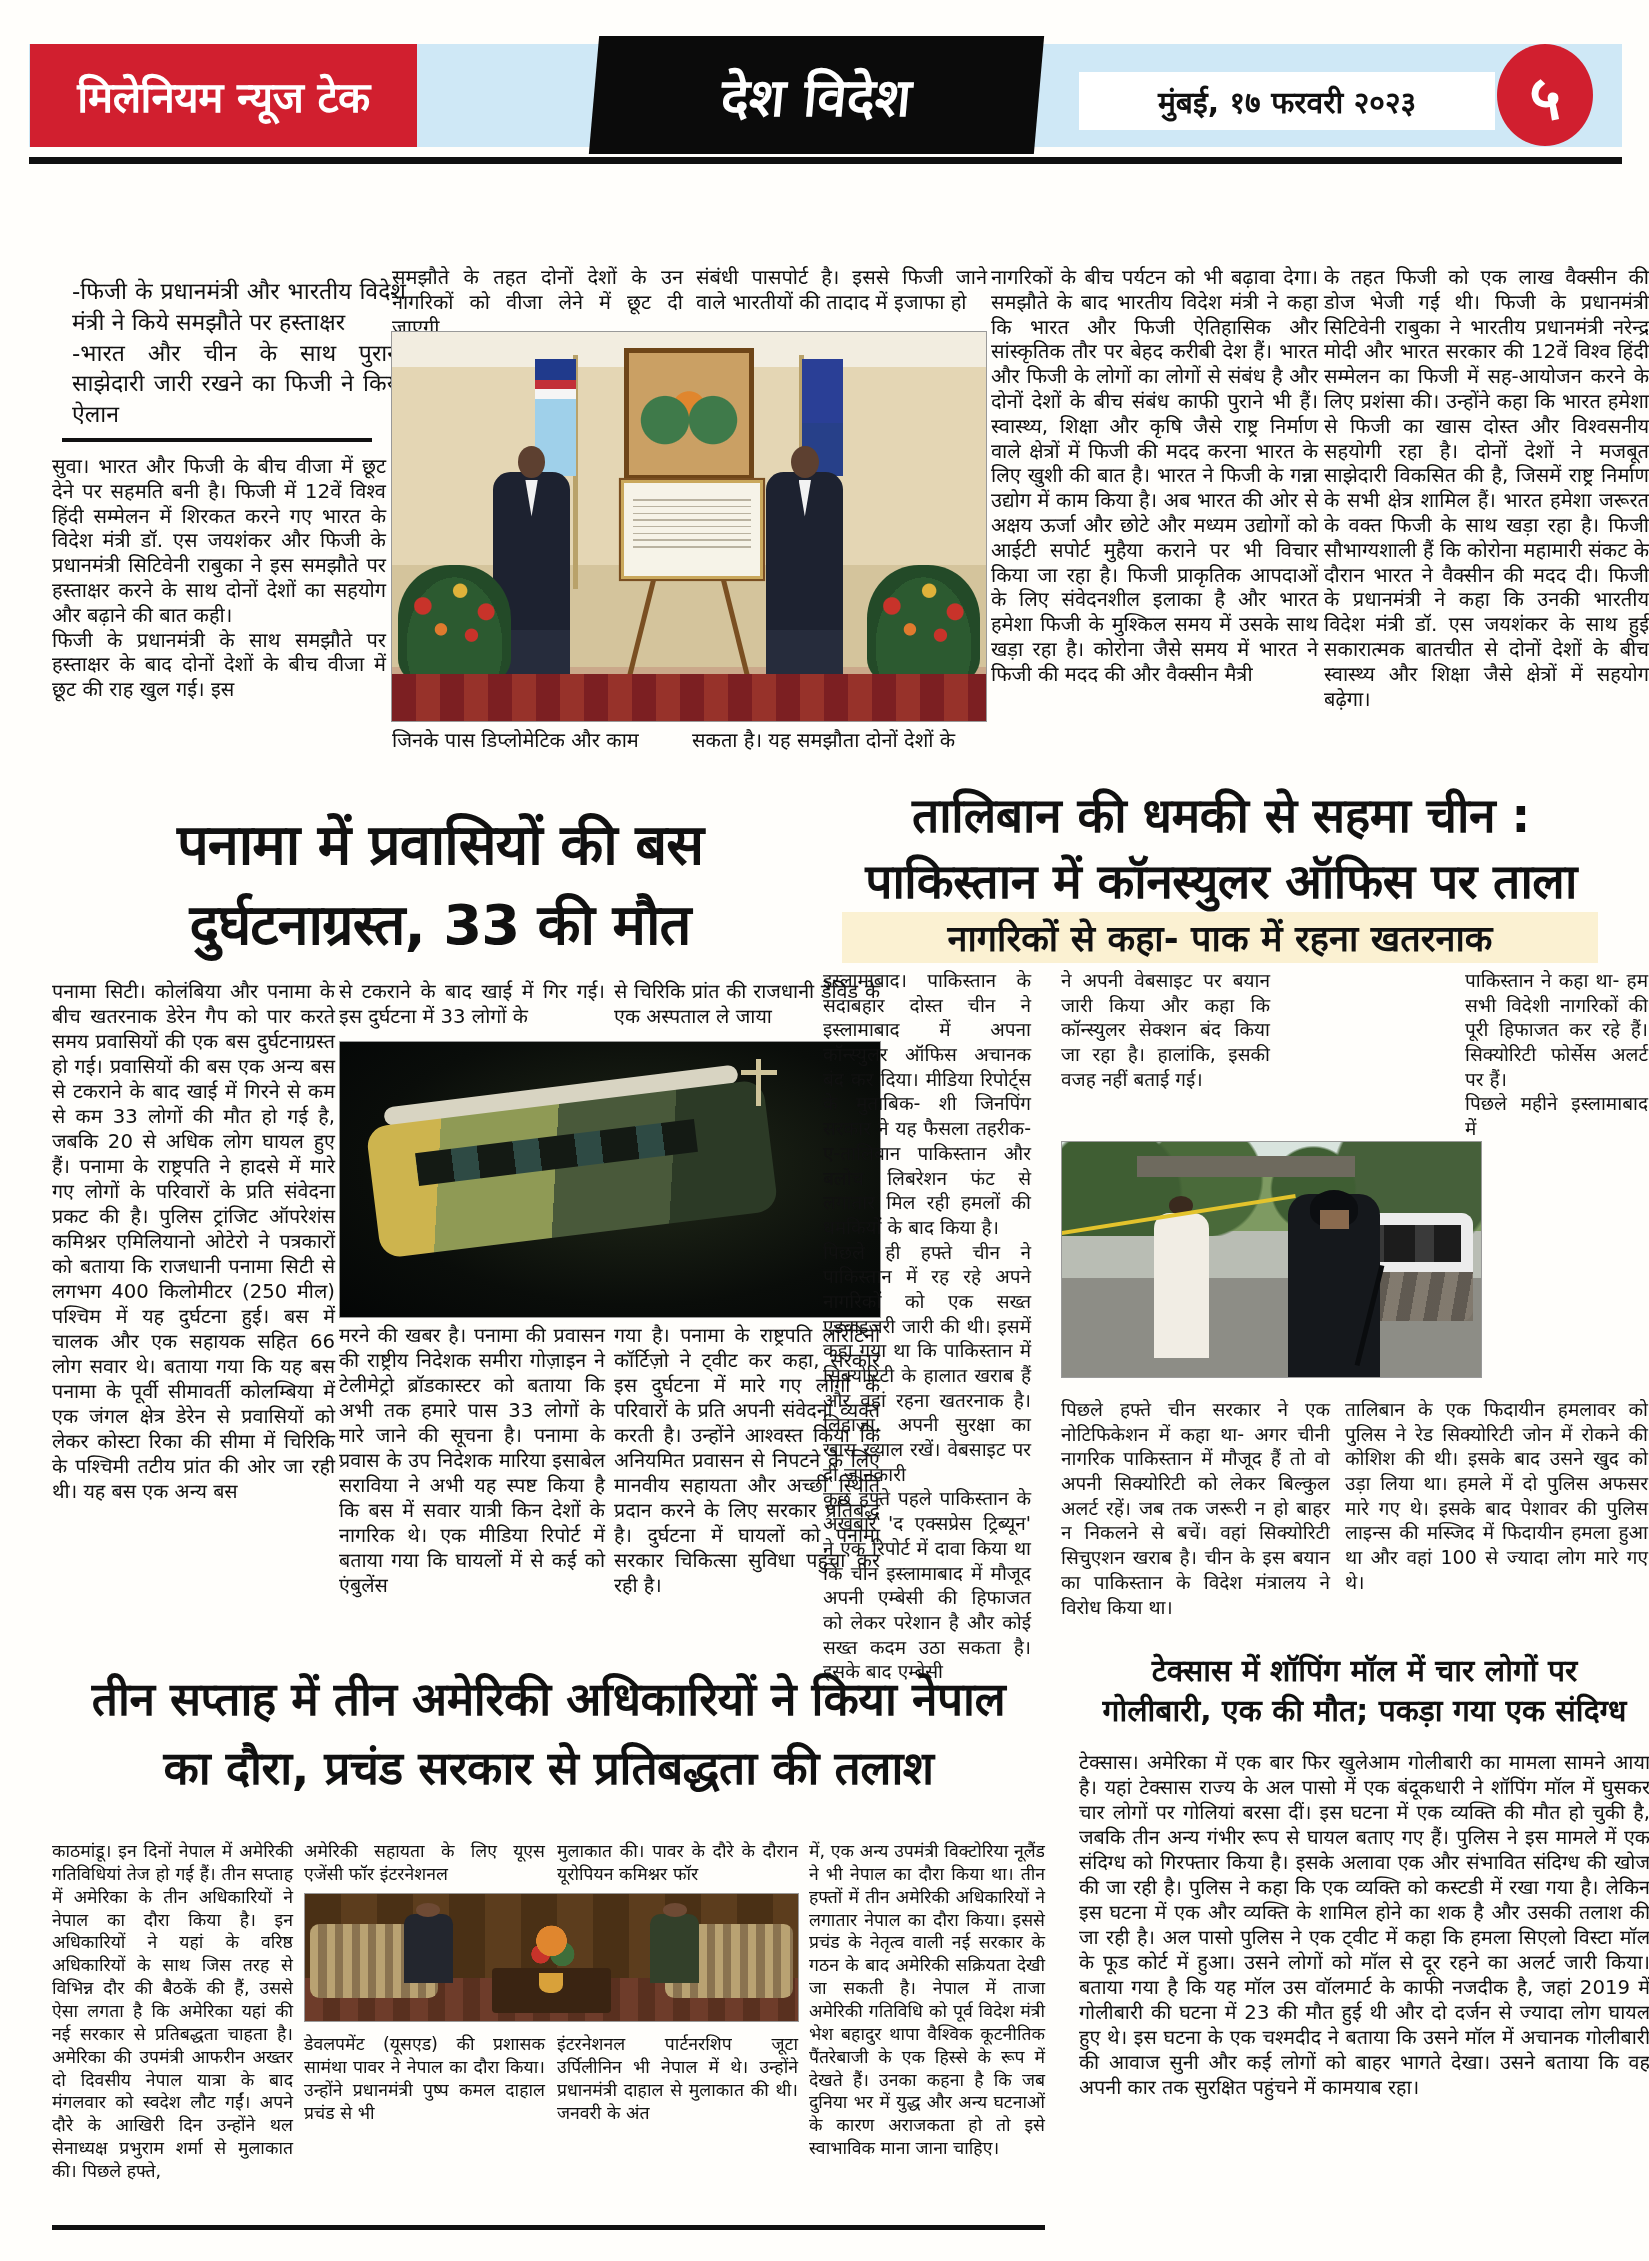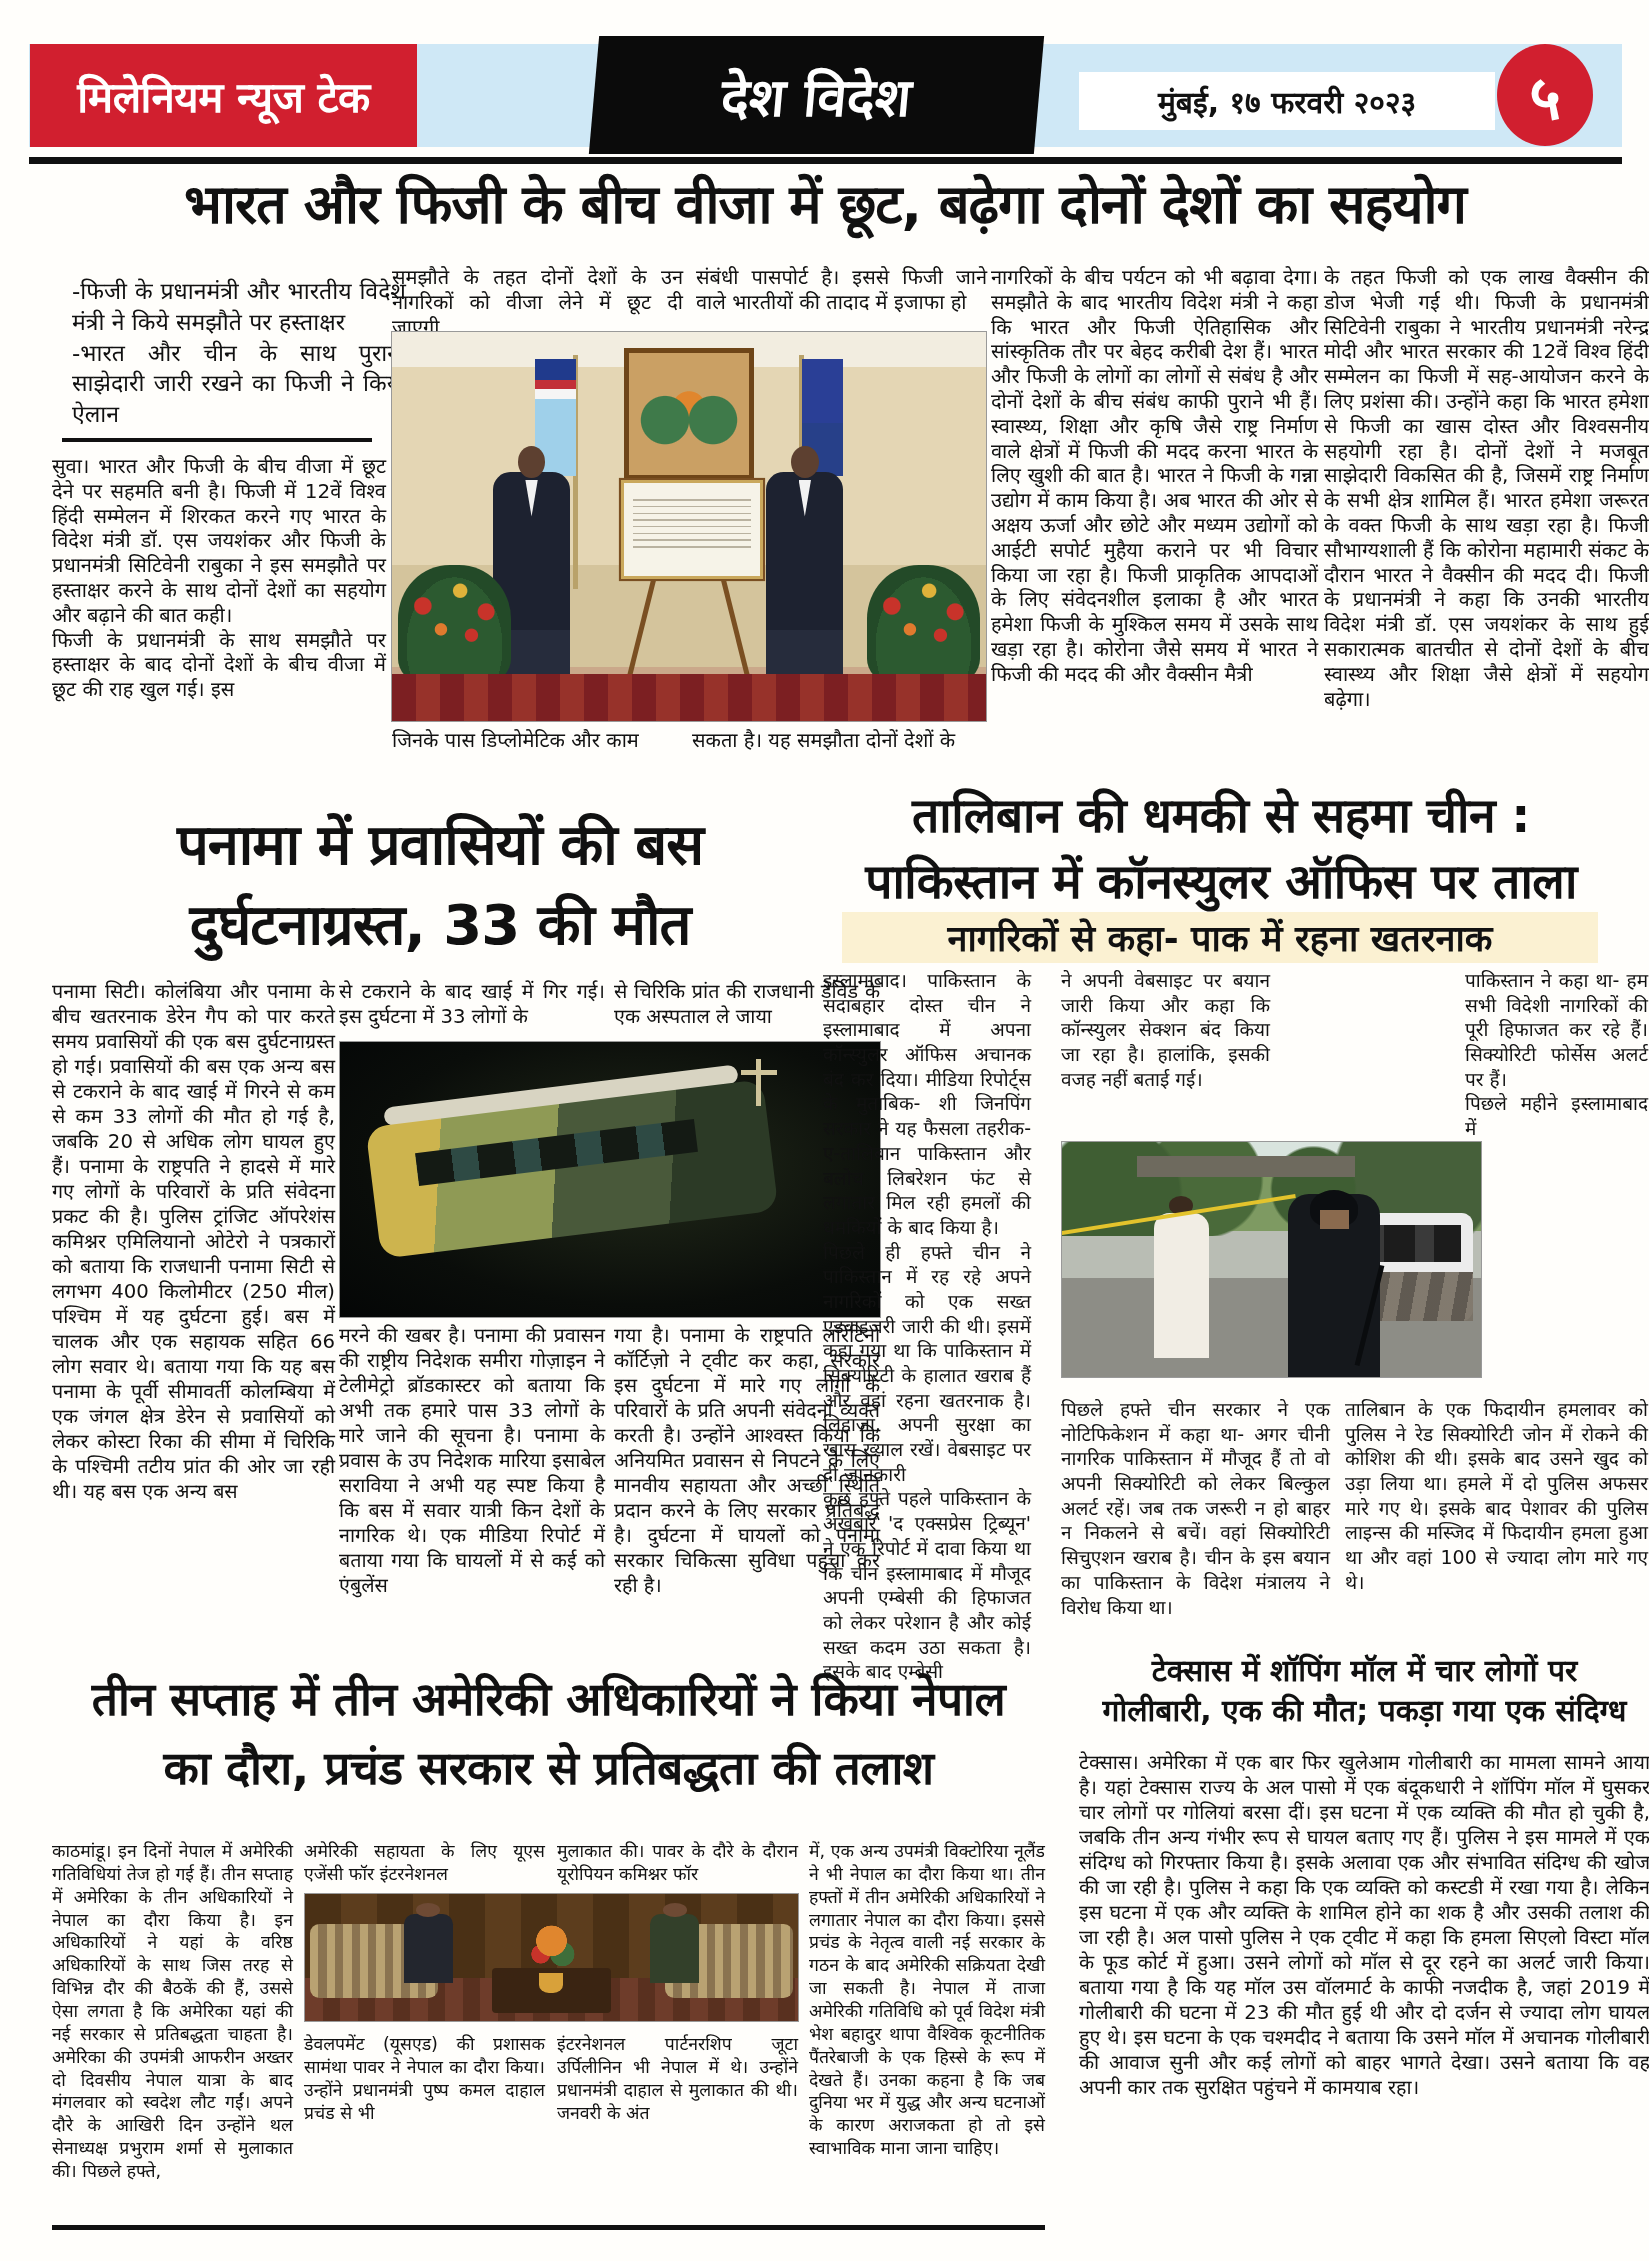--- a/index.html
+++ b/index.html
@@ -97,21 +97,20 @@
       <span>देश विदेश</span>
     </div>
   <div class="abs dateline">
       <span>मुंबई, १७ फरवरी २०२३</span>
     </div>
   <div class="abs page-badge">
       <span>५</span>
     </div>
   <div class="abs hdr-rule"></div>
 
-  <div class="abs hl-main ctr">भारत और फिजी के बीच वीजा में छूट, बढ़ेगा दोनों देशों का सहयोग</div>
   <div class="abs bullets ws just">-फिजी के प्रधानमंत्री और भारतीय विदेश मंत्री ने किये समझौते पर हस्ताक्षर
 -भारत और चीन के साथ पुरानी साझेदारी जारी रखने का फिजी ने किया ऐलान</div>
   <div class="abs fiji-hr"></div>
   <div class="abs b39 ws just" style="left:52px;top:454px;width:334px;">सुवा। भारत और फिजी के बीच वीजा में छूट देने पर सहमति बनी है। फिजी में 12वें विश्व हिंदी सम्मेलन में शिरकत करने गए भारत के विदेश मंत्री डॉ. एस जयशंकर और फिजी के प्रधानमंत्री सिटिवेनी राबुका ने इस समझौते पर हस्ताक्षर करने के साथ दोनों देशों का सहयोग और बढ़ाने की बात कही।
 फिजी के प्रधानमंत्री के साथ समझौते पर हस्ताक्षर के बाद दोनों देशों के बीच वीजा में छूट की राह खुल गई। इस</div>
   <div class="abs b39 just" style="left:392px;top:265px;width:291px;">समझौते के तहत दोनों देशों के उन नागरिकों को वीजा लेने में छूट दी जाएगी,</div>
   <div class="abs b39 just" style="left:696px;top:265px;width:291px;">संबंधी पासपोर्ट है। इससे फिजी जाने वाले भारतीयों की तादाद में इजाफा हो</div>
 
   <div class="photo ph-fiji">
     <div class="fj-frame">

